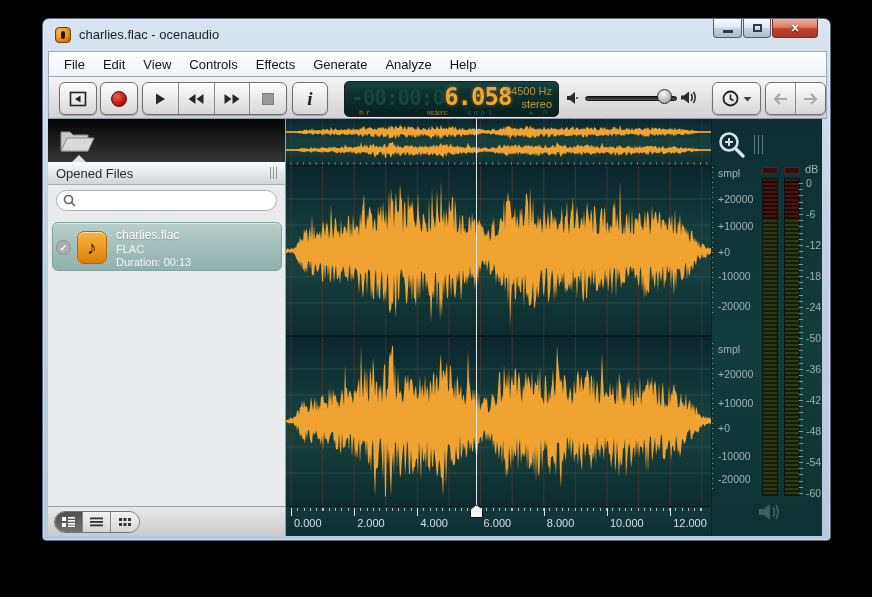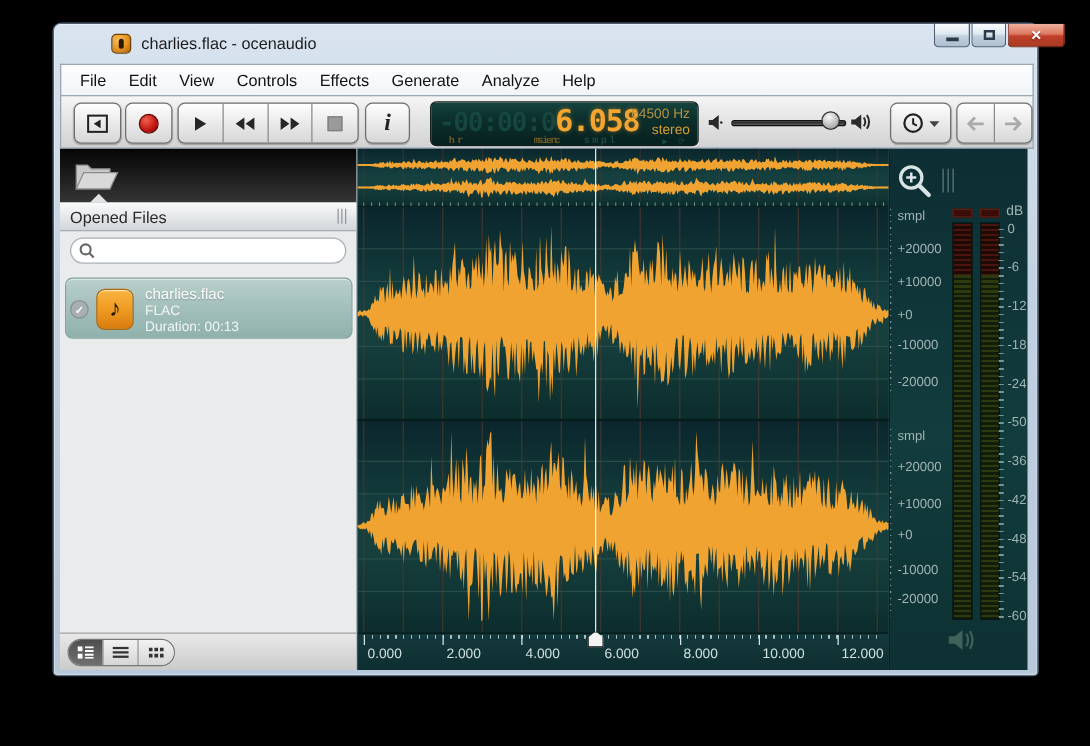--- a/index.html
+++ b/index.html
@@ -5,21 +5,21 @@
   * { margin:0; padding:0; box-sizing:border-box; }
   html,body { width:872px; height:597px; background:#000; overflow:hidden;
               font-family:"Liberation Sans", sans-serif; }
   #stage { position:relative; width:872px; height:597px; background:#000; }
 
   
   #win { position:absolute; left:42px; top:18px; width:789px; height:523px;
          background:linear-gradient(180deg,#d9e4f0 0%,#c2d1e1 40%,#b7c8da 100%);
          border:1px solid #5a6b80; border-radius:7px 7px 4px 4px;
          box-shadow:0 0 0 1px rgba(255,255,255,.35) inset; }
-  #titlebar { position:absolute; left:0; top:0; width:100%; height:31px;margin-left:34px; }
+  #titlebar { position:absolute; left:0; top:0; width:100%; height:31px; }
   #app-icon { position:absolute; left:12px; top:8px; width:16px; height:16px; border-radius:4px;
               background:radial-gradient(circle at 35% 30%, #f9c05a, #e89020 55%, #a85f08);
               border:1px solid #6e4405; }
   #app-icon:after { content:""; position:absolute; left:5px; top:3px; width:4px; height:8px;
               background:#2a1a05; border-radius:2px; }
   #title-text { position:absolute; left:36px; top:8px; font-size:13px; color:#1c1c1c; }
   #winbtns { position:absolute; right:12px; top:0; display:flex; }
   .wbtn { height:19px; border:1px solid #4e5f73; border-top:none; border-radius:0 0 4px 4px;
           background:linear-gradient(180deg,#fafcfe 0%,#dfe8f0 45%,#c3d0dd 55%,#aebfce 100%);
           display:flex; align-items:center; justify-content:center; margin-left:1px; }

